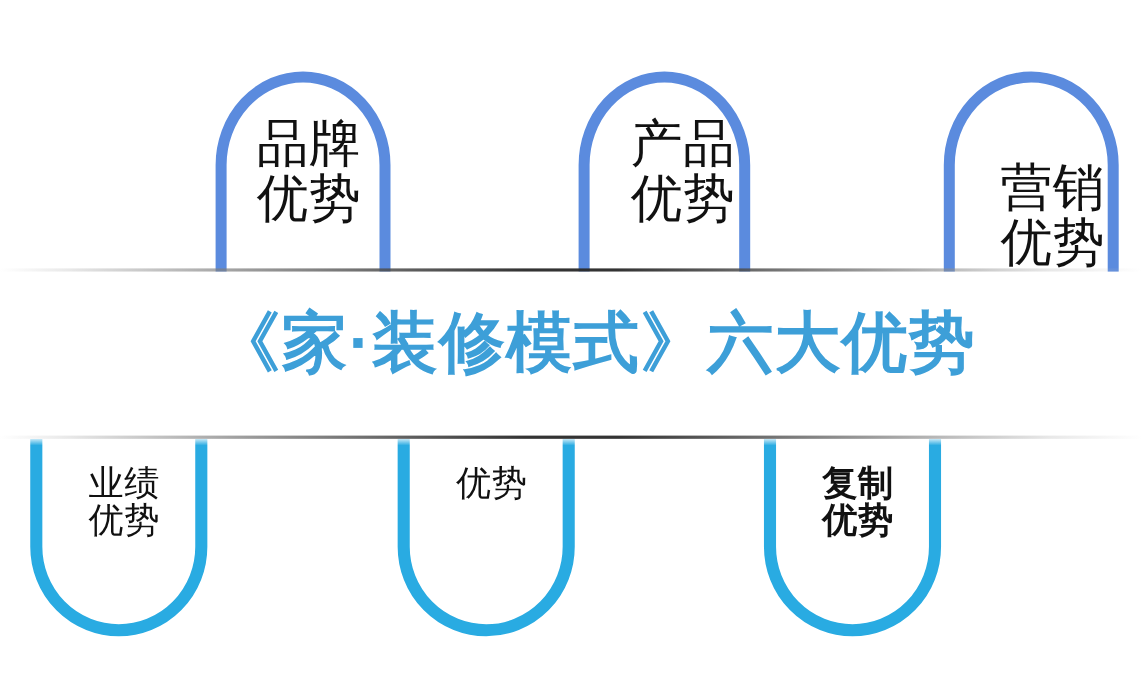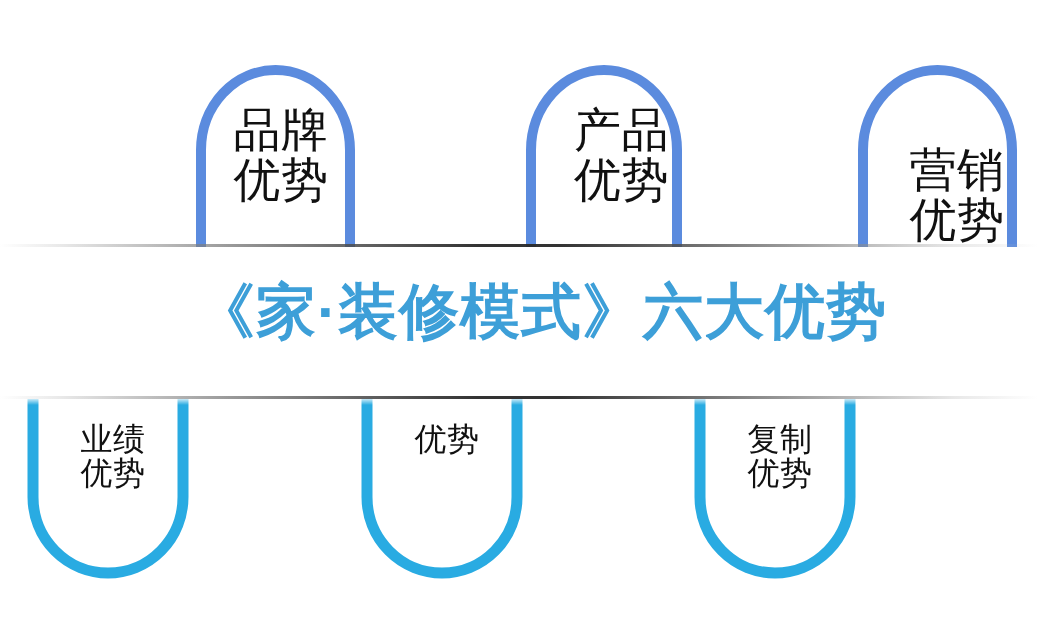--- a/index.html
+++ b/index.html
@@ -127,39 +127,39 @@
   </div>
 
   <div class="divider" id="divider-top"></div>
   <div class="divider" id="divider-bot"></div>
 
   <div class="arch-label top-label" style="left:196px; top:105px;">
     <span class="ln">品牌</span>
     <span class="ln">优势</span>
   </div>
 
-  <div class="arch-label top-label" style="left:499px; top:105px;text-align:right;">
+  <div class="arch-label top-label" style="left:536px; top:105px;">
     <span class="ln">产品</span>
     <span class="ln">优势</span>
   </div>
 
   <div class="arch-label top-label" style="left:872px; top:105px;margin-top:40px;">
     <span class="ln">营销</span>
     <span class="ln">优势</span>
   </div>
 
   <div id="center-title">《家·装修模式》六大优势</div>
 
   <div class="arch-label bot-label" style="left:28px; top:423px;">
     <span class="ln">业绩</span>
     <span class="ln">优势</span>
   </div>
 
   <div class="arch-label bot-label" style="left:362px; top:423px;">
     <span class="ln">优势</span>
   </div>
 
-  <div class="arch-label bot-label" style="left:695px; top:423px;">
+  <div class="arch-label bot-label" style="left:695px; top:423px;font-weight:bold;">
     <span class="ln">复制</span>
     <span class="ln">优势</span>
   </div>
 
 </div>
 
 </body></html>

